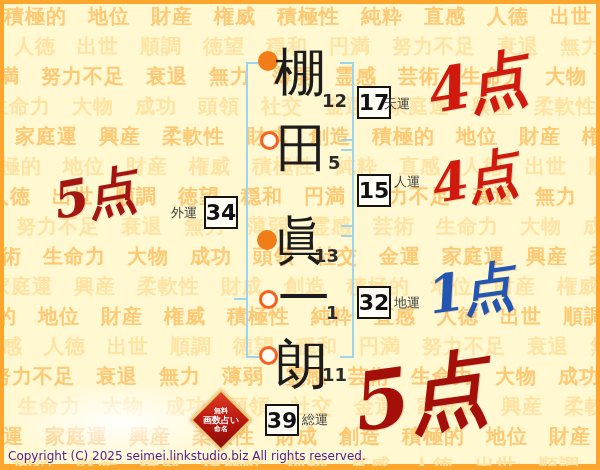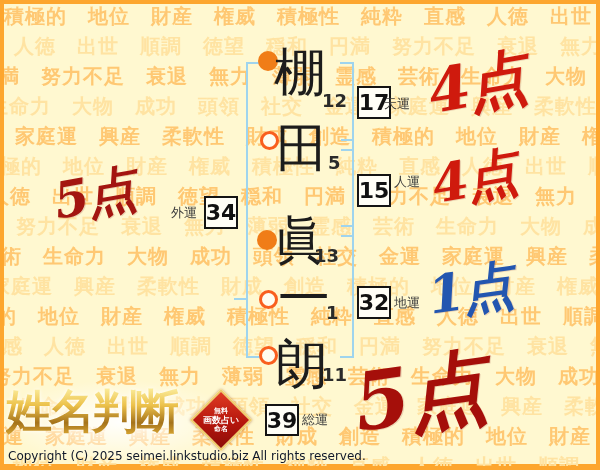--- a/index.html
+++ b/index.html
@@ -65,21 +65,21 @@
     border:2px solid #eecb6e; box-shadow:0 0 3px rgba(120,40,0,0.5);
   }
   .seal-inner{
     position:absolute; inset:0; transform:rotate(-45deg);
     display:flex; flex-direction:column; align-items:center; justify-content:center;
     color:#fff; font-weight:bold; line-height:1.15; text-align:center;
   }
   .seal-l1,.seal-l3{font-size:7px;}
   .seal-l2{font-size:9px;}
   .copyright{
-    position:absolute; left:8px; top:449px; font-size:12px; color:#0f172a;
+    position:absolute; left:8px; top:449px; font-size:12px; color:#4c1d95;
   }
 </style>
 </head>
 <body>
 
 <div class="page">
 
   <div id="bgWords" class="bg-layer">
       <div class="bg-row" style="top: -2px; left: 0px;">積極的　地位　財産　権威　積極性　純粋　直感　人徳　出世　順調　徳望　穏和　円満　努力不足　</div>
       <div class="bg-row alt" style="top: 28px; left: -53px;">直感　人徳　出世　順調　徳望　穏和　円満　努力不足　衰退　無力　薄弱　霊感　芸術　生命力　</div>
@@ -147,21 +147,20 @@
   <div class="num-box" style="left:265px;top:404px;width:30px;height:28px">39</div>
   <div class="f-label" style="left:302px;top:411px">総運</div>
 
   <div class="score" style="left: 428px; top: 54px; font-size: 60px; transform: rotate(-10deg); color: rgb(207, 26, 13);">4点</div>
   <div class="score" style="left: 432px; top: 152px; font-size: 52px; transform: rotate(-10deg); color: rgb(207, 26, 13);">4点</div>
   <div class="score" style="left: 54px; top: 170px; font-size: 50px; transform: rotate(-10deg); color: rgb(163, 21, 16);">5点</div>
   <div class="score" style="left: 428px; top: 264px; font-size: 52px; transform: rotate(-8deg); color: rgb(35, 86, 176);">1点</div>
   <div class="score" style="left: 354px; top: 354px; font-size: 80px; transform: rotate(-8deg); color: rgb(165, 15, 10);">5点</div>
 
   <div class="logo-glow"></div>
-  <div class="logo-title">姓名判断</div>
   <div class="seal">
     <div class="seal-inner">
       <span class="seal-l1">無料</span>
       <span class="seal-l2">画数占い</span>
       <span class="seal-l3">命名</span>
     </div>
   </div>
 
   <div class="copyright">Copyright (C) 2025 seimei.linkstudio.biz All rights reserved.</div>
 </div>

